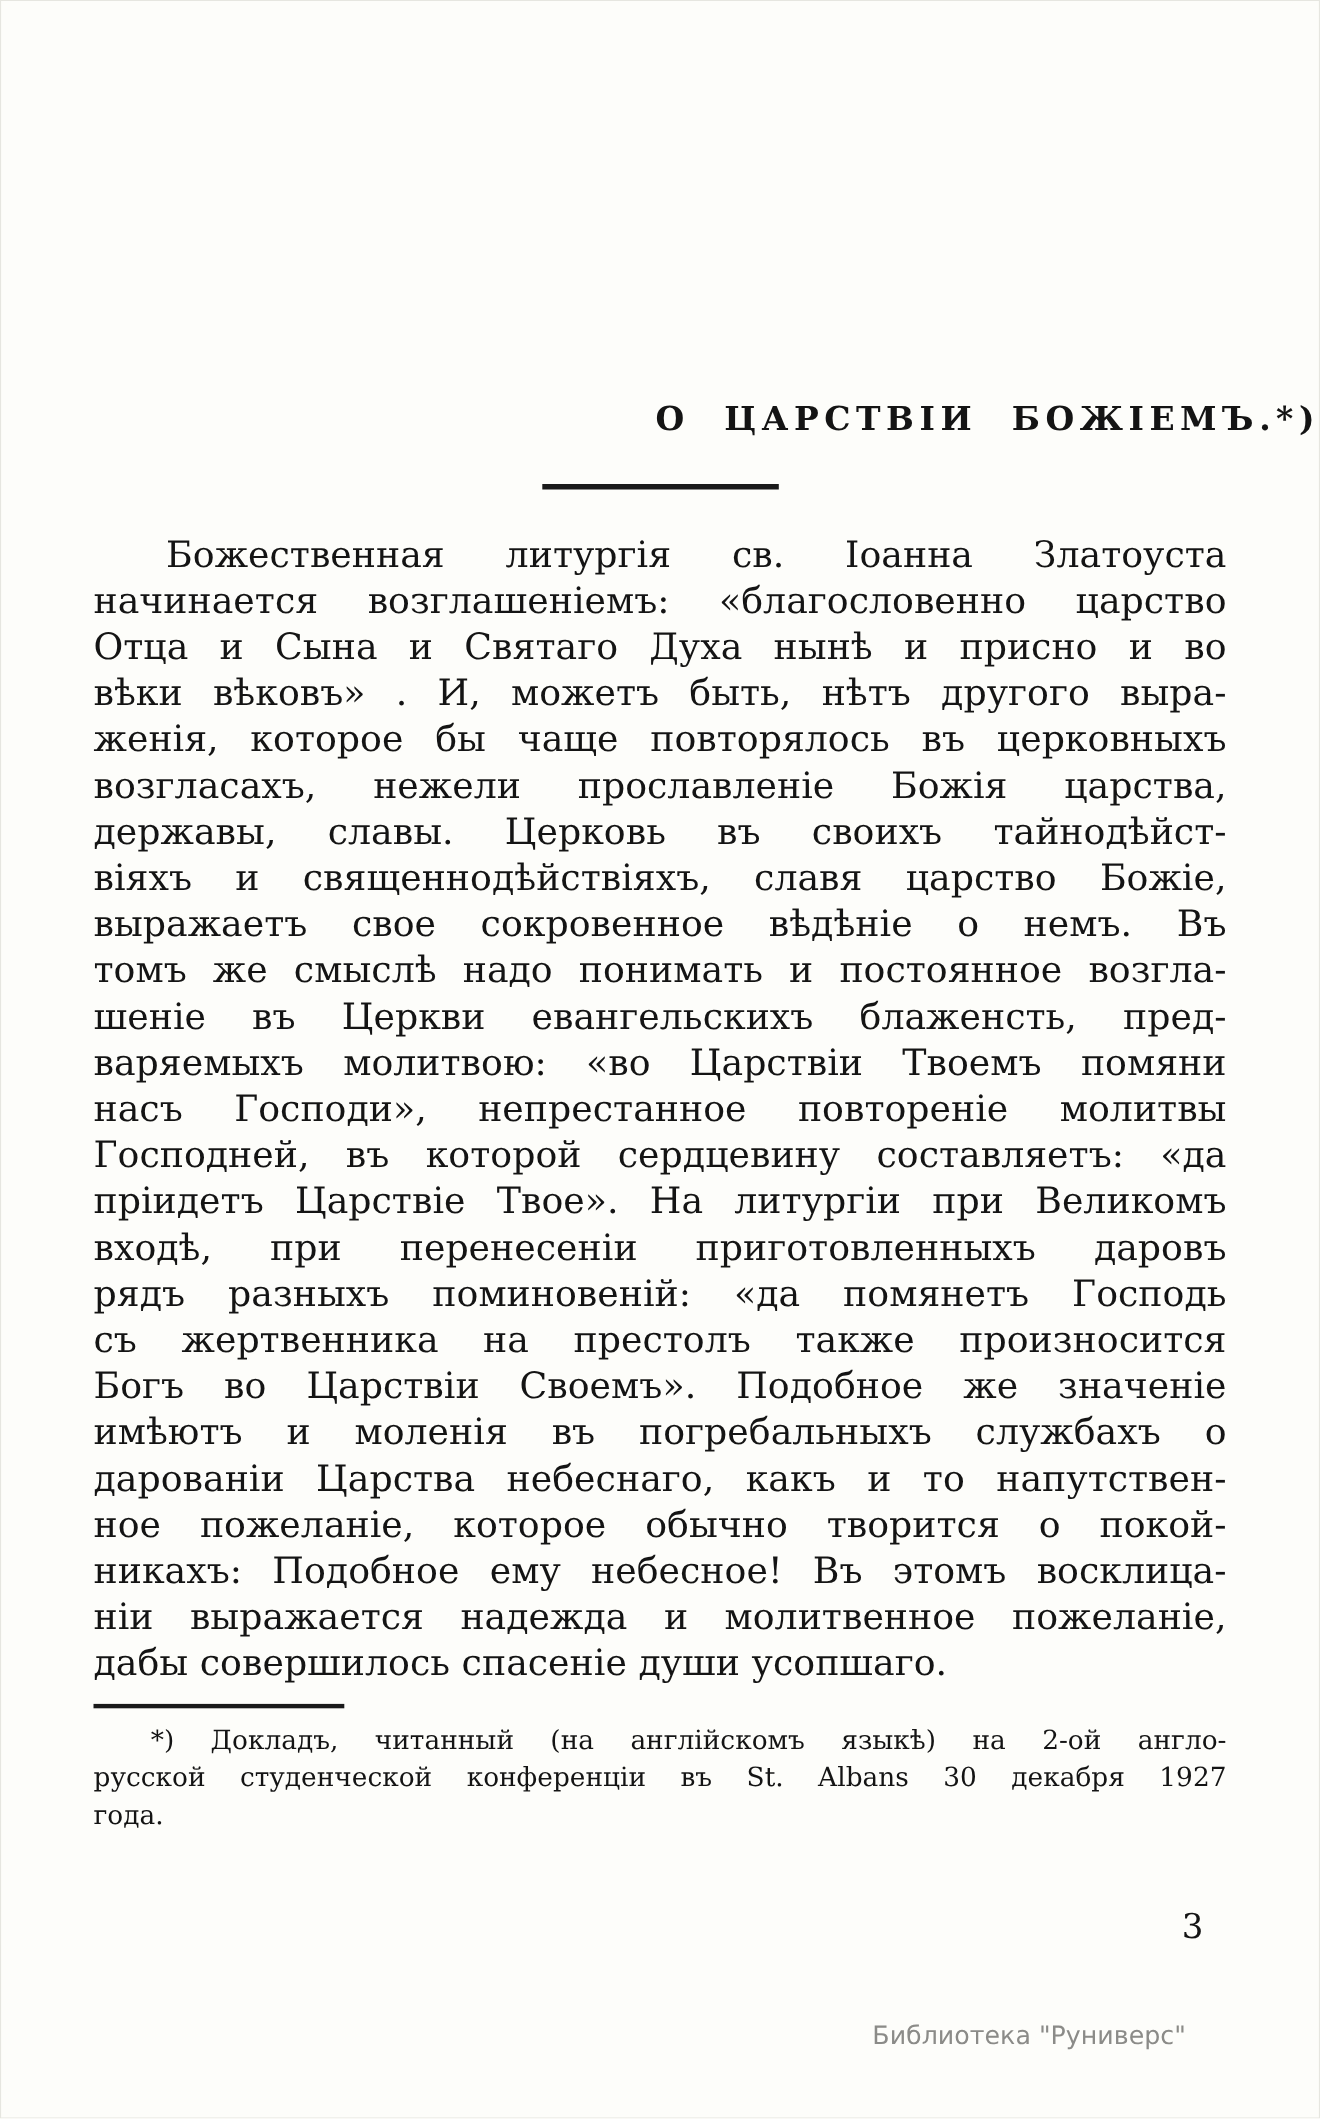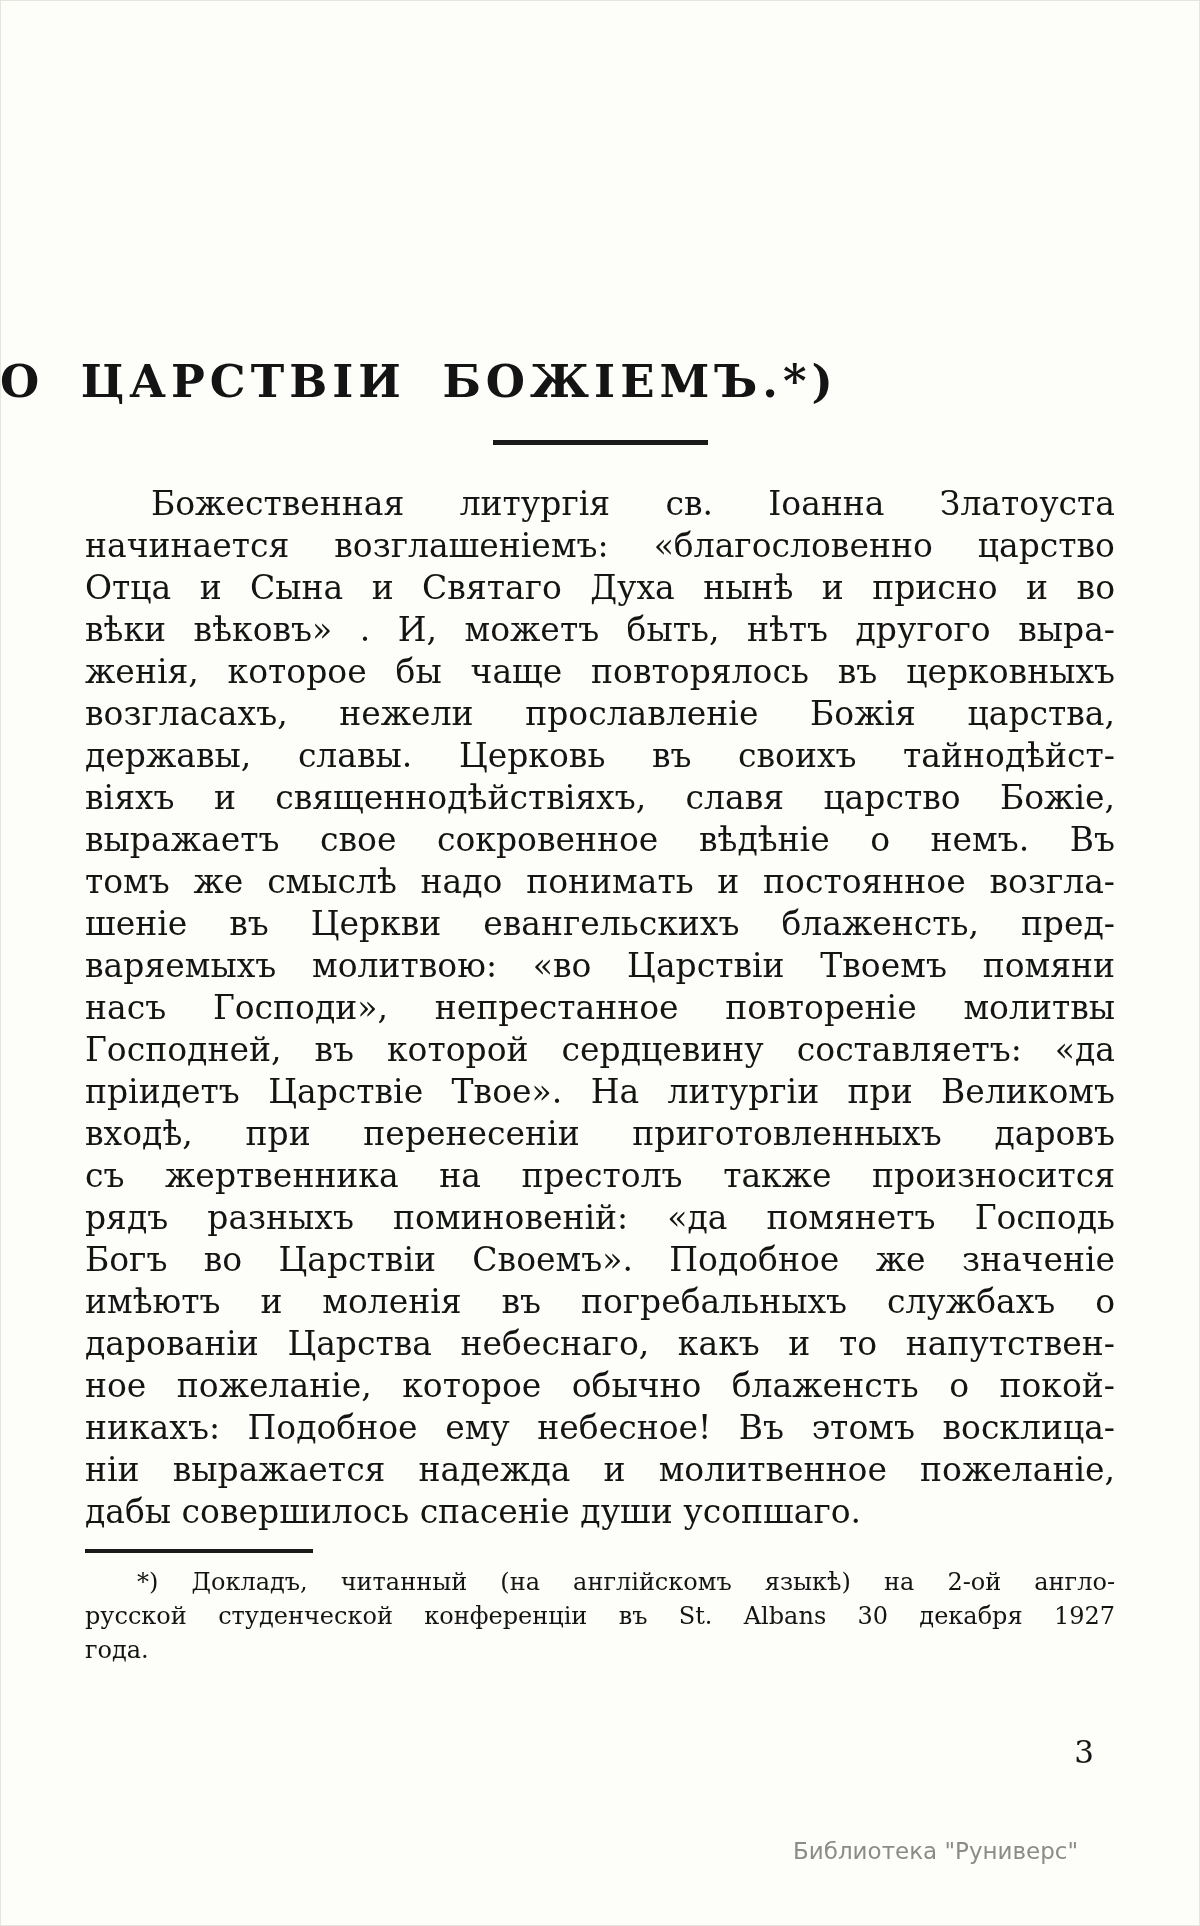--- a/index.html
+++ b/index.html
@@ -9,22 +9,22 @@
     height: 1926px;
     box-sizing: border-box;
     background: #fdfdfa;
     box-shadow: inset 0 0 0 1px #e6e6e0;
     color: #141414;
     font-family: "DejaVu Serif", serif;
     overflow: hidden;
   }
   .title {
     padding-top: 356px;
-    text-align: left;
-    font-size: 45px;
+    text-align: right;
+    font-size: 30px;
     font-weight: bold;
     letter-spacing: 5px;
     word-spacing: 16px;
     line-height: 52px;
     white-space: nowrap;
   }
   .title-rule {
     width: 215px;
     height: 5px;
     background: #1a1a1a;
@@ -90,26 +90,26 @@
     <div class="line">державы, славы. Церковь въ своихъ тайнодѣйст-</div>
     <div class="line">віяхъ и священнодѣйствіяхъ, славя царство Божіе,</div>
     <div class="line">выражаетъ свое сокровенное вѣдѣніе о немъ. Въ</div>
     <div class="line">томъ же смыслѣ надо понимать и постоянное возгла-</div>
     <div class="line">шеніе въ Церкви евангельскихъ блаженсть, пред-</div>
     <div class="line">варяемыхъ молитвою: «во Царствіи Твоемъ помяни</div>
     <div class="line">насъ Господи», непрестанное повтореніе молитвы</div>
     <div class="line">Господней, въ которой сердцевину составляетъ: «да</div>
     <div class="line">пріидетъ Царствіе Твое». На литургіи при Великомъ</div>
     <div class="line">входѣ, при перенесеніи приготовленныхъ даровъ</div>
+    <div class="line">рядъ разныхъ поминовеній: «да помянетъ Господь</div>
     <div class="line">съ жертвенника на престолъ также произносится</div>
-    <div class="line">рядъ разныхъ поминовеній: «да помянетъ Господь</div>
     <div class="line">Богъ во Царствіи Своемъ». Подобное же значеніе</div>
     <div class="line">имѣютъ и моленія въ погребальныхъ службахъ о</div>
     <div class="line">дарованіи Царства небеснаго, какъ и то напутствен-</div>
-    <div class="line">ное пожеланіе, которое обычно блаженсть о покой-</div>
+    <div class="line">ное пожеланіе, которое обычно творится о покой-</div>
     <div class="line">никахъ: Подобное ему небесное! Въ этомъ восклица-</div>
     <div class="line">ніи выражается надежда и молитвенное пожеланіе,</div>
     <div class="line end">дабы совершилось спасеніе души усопшаго.</div>
   </div>
 
   <div class="footnote-rule"></div>
 
   <div class="footnote">
     <div class="line indent">*) Докладъ, читанный (на англійскомъ языкѣ) на 2-ой англо-</div>
     <div class="line">русской студенческой конференціи въ St. Albans 30 декабря 1927</div>

